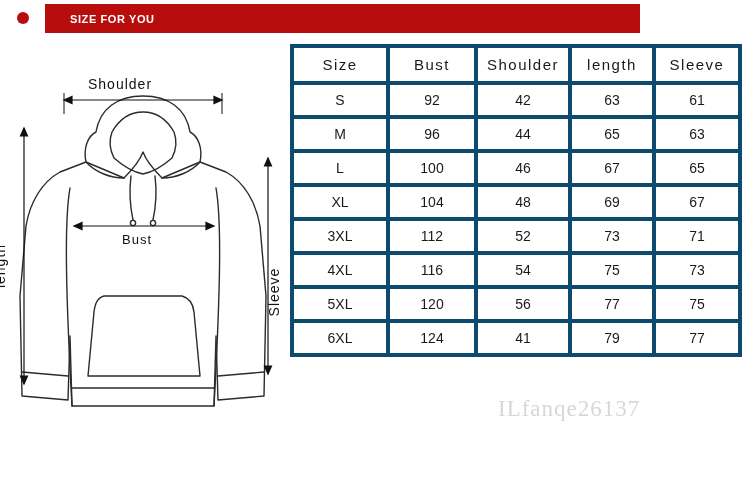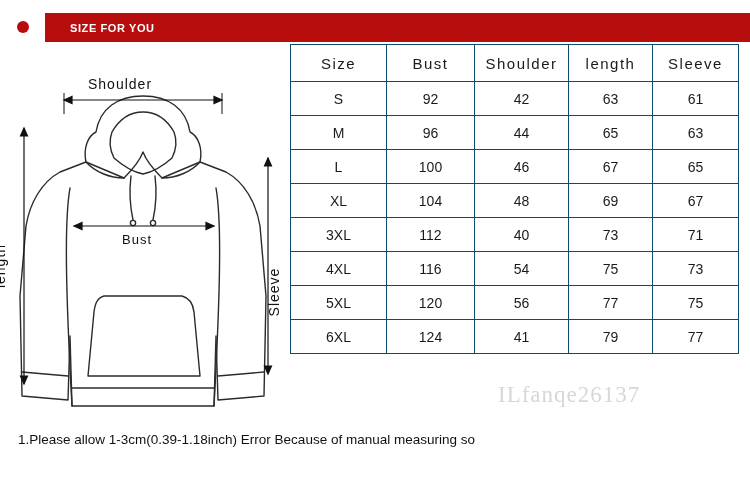--- a/index.html
+++ b/index.html
@@ -16,22 +16,22 @@
     width: 750px;
     height: 500px;
     overflow: hidden;
     background: #ffffff;
   }
 
   
   #header-banner {
     position: absolute;
     left: 0;
-    top: 13px;
-    width: 750px;
+    top: 4px;
+    width: 640px;
     height: 29px;
     background: #b80d0d;
     text-align: right;
   }
   #header-tab {
     position: absolute;
     left: 0;
     top: 0;
     width: 45px;
     height: 29px;
@@ -93,21 +93,21 @@
   
   #size-table {
     position: absolute;
     left: 290px;
     top: 44px;
     width: 448px;
     border-collapse: collapse;
     table-layout: fixed;
   }
   #size-table td, #size-table th {
-    border: 1px solid #0c4a6e;
+    border: 4px solid #0c4a6e;
     text-align: center;
     font-family: "Liberation Sans", sans-serif;
     font-weight: normal;
     color: #1a1a1a;
     padding: 0;
   }
   #size-table .hrow td {
     height: 37px;
     font-size: 15px;
     letter-spacing: 1.5px;
@@ -124,21 +124,21 @@
   #size-table .col-size { width: 96px; }
   #size-table .col-b { width: 88px; }
   #size-table .col-s { width: 94px; }
   #size-table .col-l { width: 84px; }
   #size-table .col-sl { width: 86px; }
 
   
   #watermark {
     position: absolute;
     left: 498px;
-    top: 382px;
+    top: 396px;
     font-family: "Liberation Serif", serif;
     font-size: 23px;
     color: rgba(150,150,150,0.38);
     letter-spacing: 1px;
     white-space: nowrap;
     pointer-events: none;
   }
 
   
   #notes {
@@ -270,21 +270,21 @@
       <tr class="datarow">
         <td>XL</td>
         <td>104</td>
         <td>48</td>
         <td>69</td>
         <td>67</td>
       </tr>
       <tr class="datarow">
         <td>3XL</td>
         <td>112</td>
-        <td>40</td>
+        <td>52</td>
         <td>73</td>
         <td>71</td>
       </tr>
       <tr class="datarow">
         <td>4XL</td>
         <td>116</td>
         <td>54</td>
         <td>75</td>
         <td>73</td>
       </tr>
@@ -301,16 +301,15 @@
         <td>41</td>
         <td>79</td>
         <td>77</td>
       </tr>
     </tbody>
   </table>
 
   <div id="watermark">ILfanqe26137</div>
 
   <div id="notes">
-    <div class="note-line">1.Please allow 1-3cm(0.39-1.18inch) Error Because of manual measuring so</div>
   </div>
 
 </div>
 
 </body></html>

